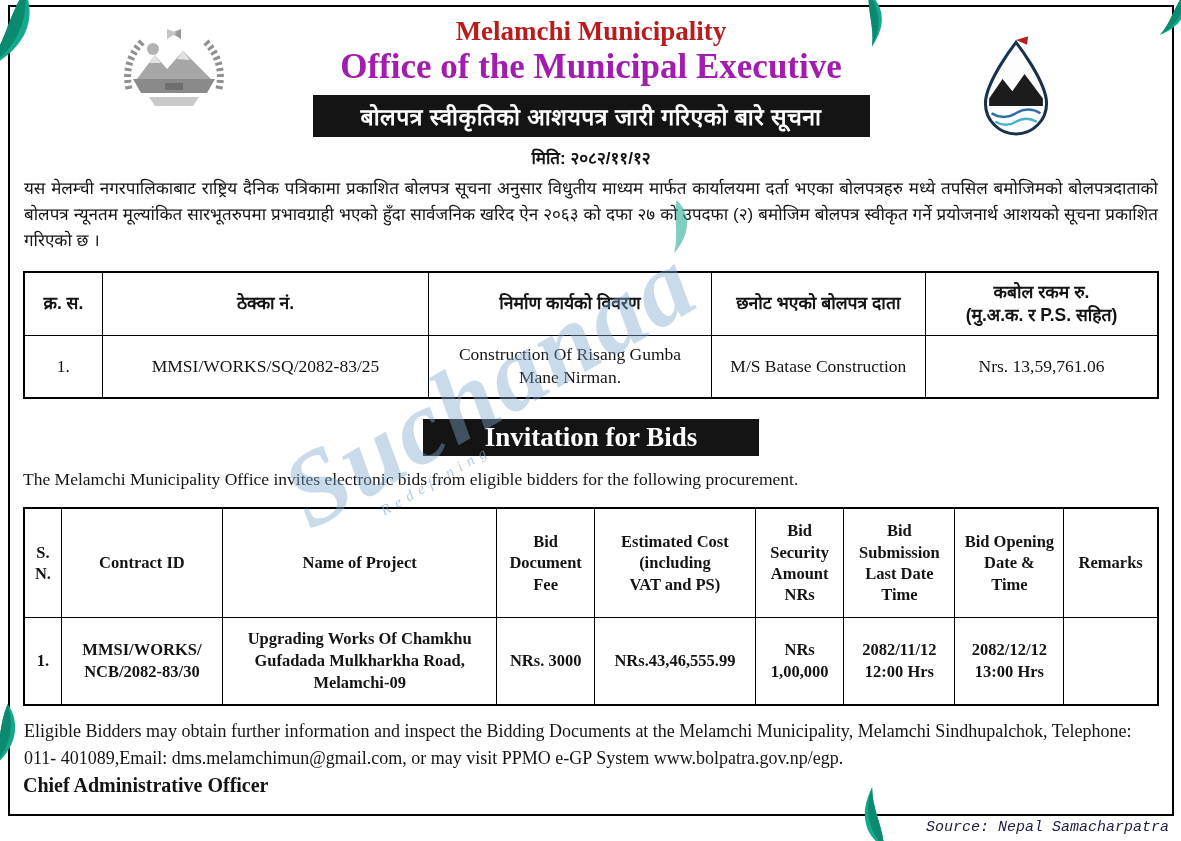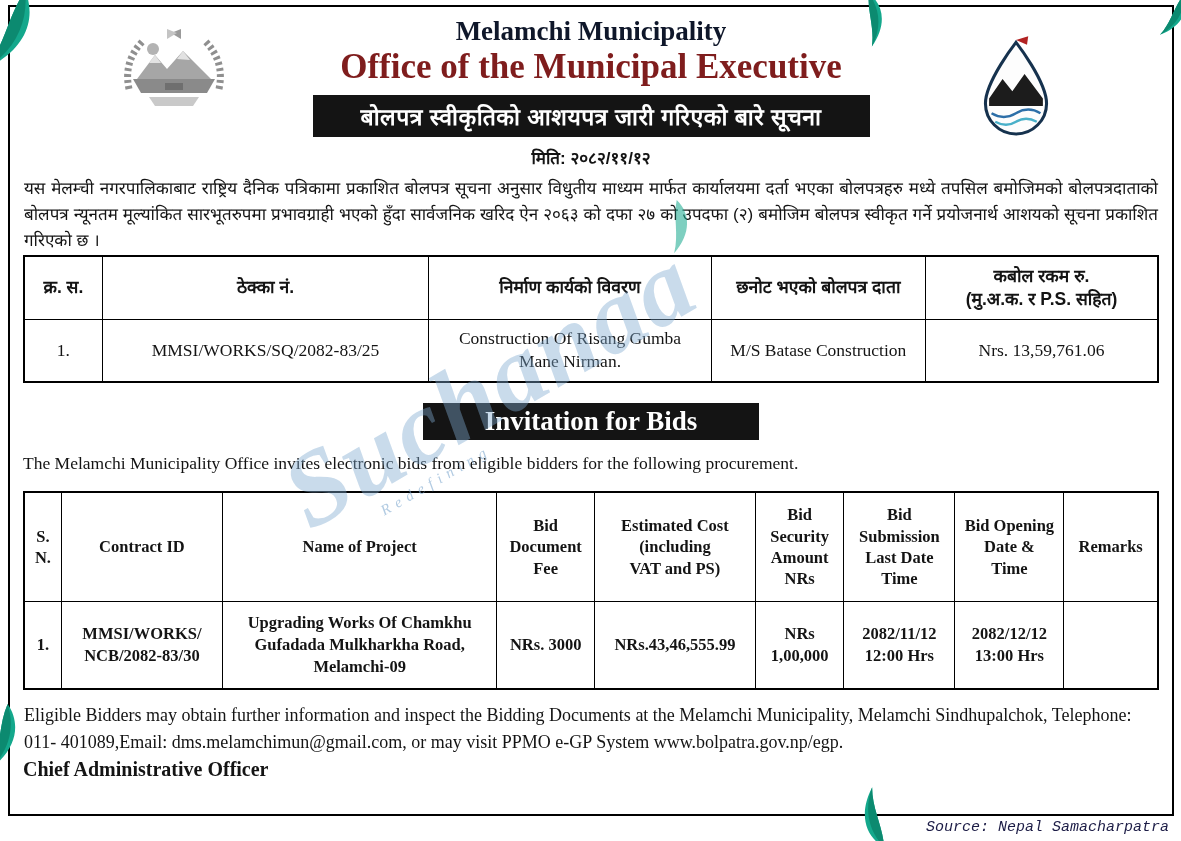--- a/index.html
+++ b/index.html
@@ -10,38 +10,38 @@
   }
   .np{font-family:"Liberation Sans","DejaVu Sans",sans-serif}
 
   .doc{
     position:absolute;left:8px;top:5px;width:1166px;height:811px;
     border:2px solid #000;padding:0 13px;box-sizing:border-box;background:#fff;
   }
 
   
   .titles{text-align:center;padding-top:8px;position:relative;z-index:2}
-  .t1{font-size:27px;font-weight:bold;color:#0f172a;line-height:1.2}
-  .t2{font-size:35px;font-weight:bold;color:#7f1d1d;line-height:1.15}
+  .t1{font-size:27px;font-weight:bold;color:#b91c1c;line-height:1.2}
+  .t2{font-size:35px;font-weight:bold;color:#a21caf;line-height:1.15}
   .t3{font-size:20px;font-weight:bold;color:#141414;margin-top:3px}
   .emblem{position:absolute;left:108px;top:20px;width:112px;height:95px}
   .mlogo{position:absolute;left:962px;top:28px;width:88px;height:110px}
 
   .banner{background:#141414;color:#fff;text-align:center;font-weight:bold;margin:7px auto 0;position:relative;z-index:2}
   .banner-np{width:557px;font-size:23px;padding:5px 0;letter-spacing:.5px}
   .banner-en{width:336px;font-size:27px;padding:3px 0;margin-top:20px}
 
   .date{text-align:center;font-weight:bold;font-size:17px;margin-top:9px}
   .body-np{font-size:17px;line-height:1.55;text-align:justify;margin:7px 1px 0}
 
   table{border-collapse:collapse;width:100%;border:2px solid #000;position:relative;z-index:2;background:transparent}
   th,td{border:1px solid #000;text-align:center;vertical-align:middle}
   .pre{white-space:pre-line}
 
-  .t-award{margin-top:0}
+  .t-award{margin-top:16px}
   .t-award th{height:58px;font-size:17.5px;padding:2px 4px;line-height:1.3}
   .t-award td{height:57px;font-size:17.5px;padding:2px 8px;line-height:1.3}
 
   .intro{font-size:17.5px;margin-top:13px}
 
   .t-bids{margin-top:8px}
   .t-bids th{font-size:16.5px;padding:11px 2px;line-height:1.3}
   .t-bids td{font-size:16.5px;font-weight:bold;padding:8px 4px;height:88px;line-height:1.35;box-sizing:border-box}
 
   .footer-note{font-size:18px;line-height:1.45;margin:12px 1px 0}

